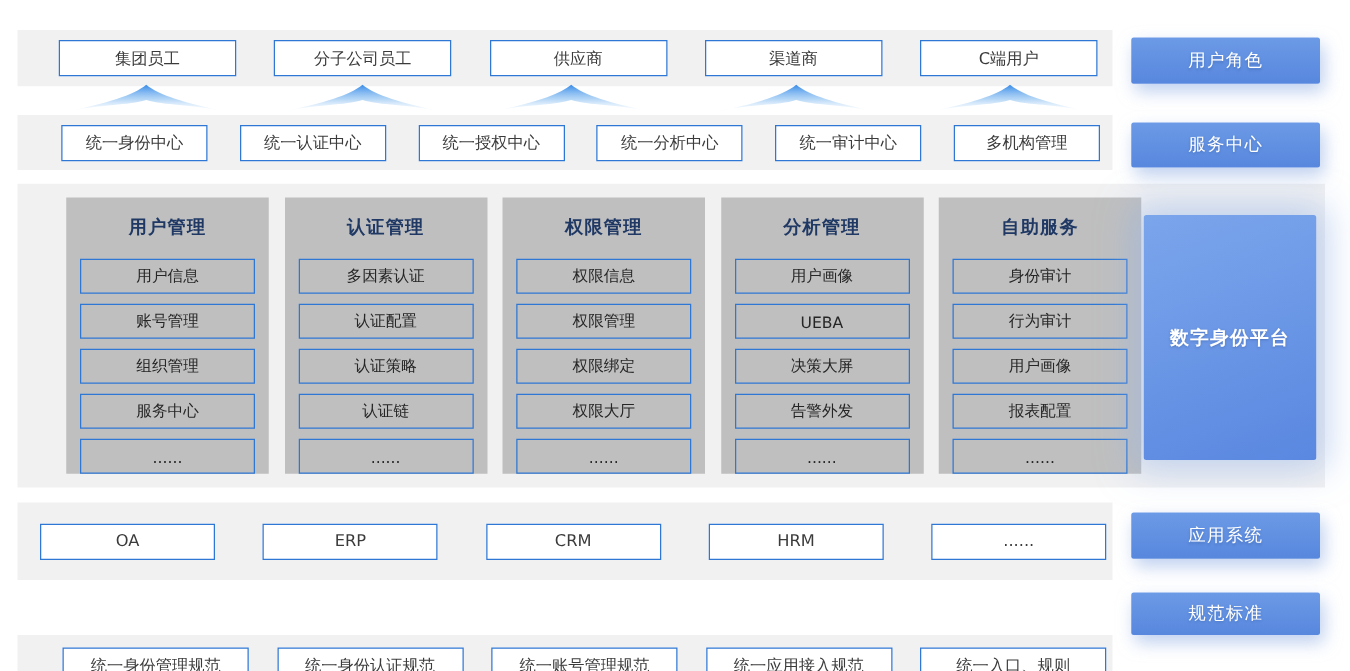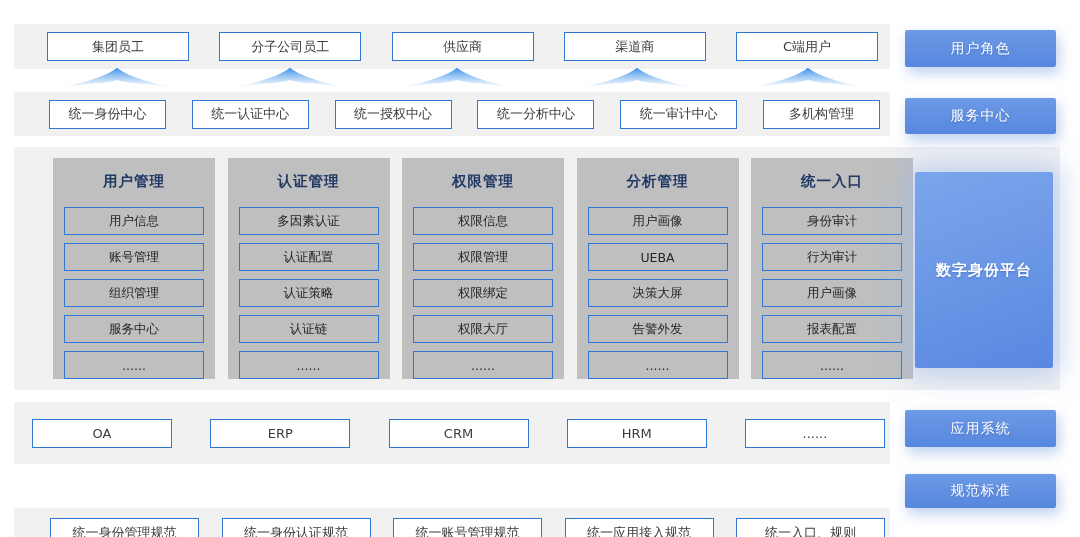--- a/index.html
+++ b/index.html
@@ -142,21 +142,21 @@
     </div>
     <div class="col">
       <div class="col-title">分析管理</div>
       <div class="gbox">用户画像</div>
       <div class="gbox">UEBA</div>
       <div class="gbox">决策大屏</div>
       <div class="gbox">告警外发</div>
       <div class="gbox">......</div>
     </div>
     <div class="col">
-      <div class="col-title">统一入口</div>
+      <div class="col-title">自助服务</div>
       <div class="gbox">身份审计</div>
       <div class="gbox">行为审计</div>
       <div class="gbox">用户画像</div>
       <div class="gbox">报表配置</div>
       <div class="gbox">......</div>
     </div>
   </div>
 
   <div class="platform-box">数字身份平台</div>
 

